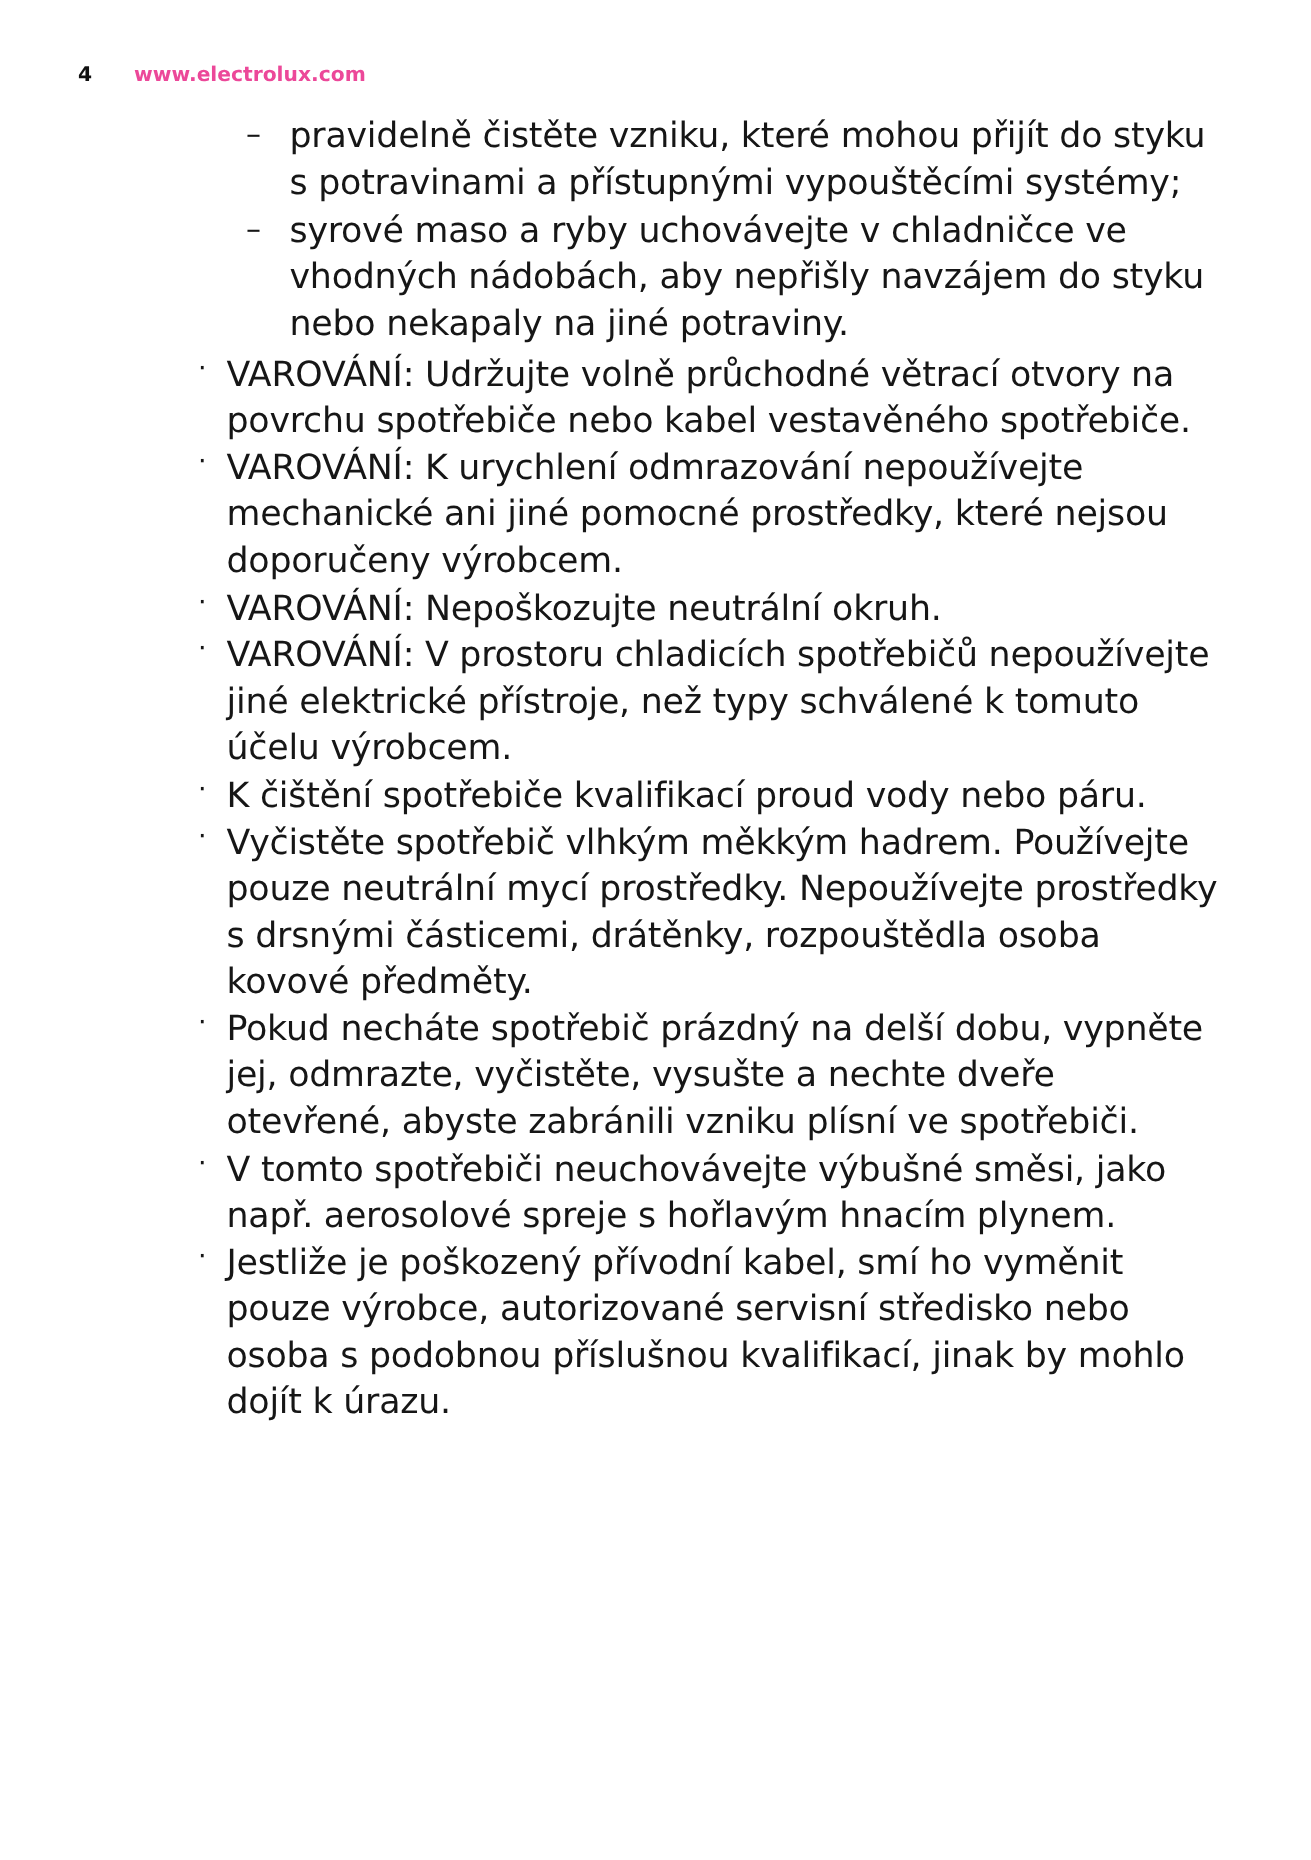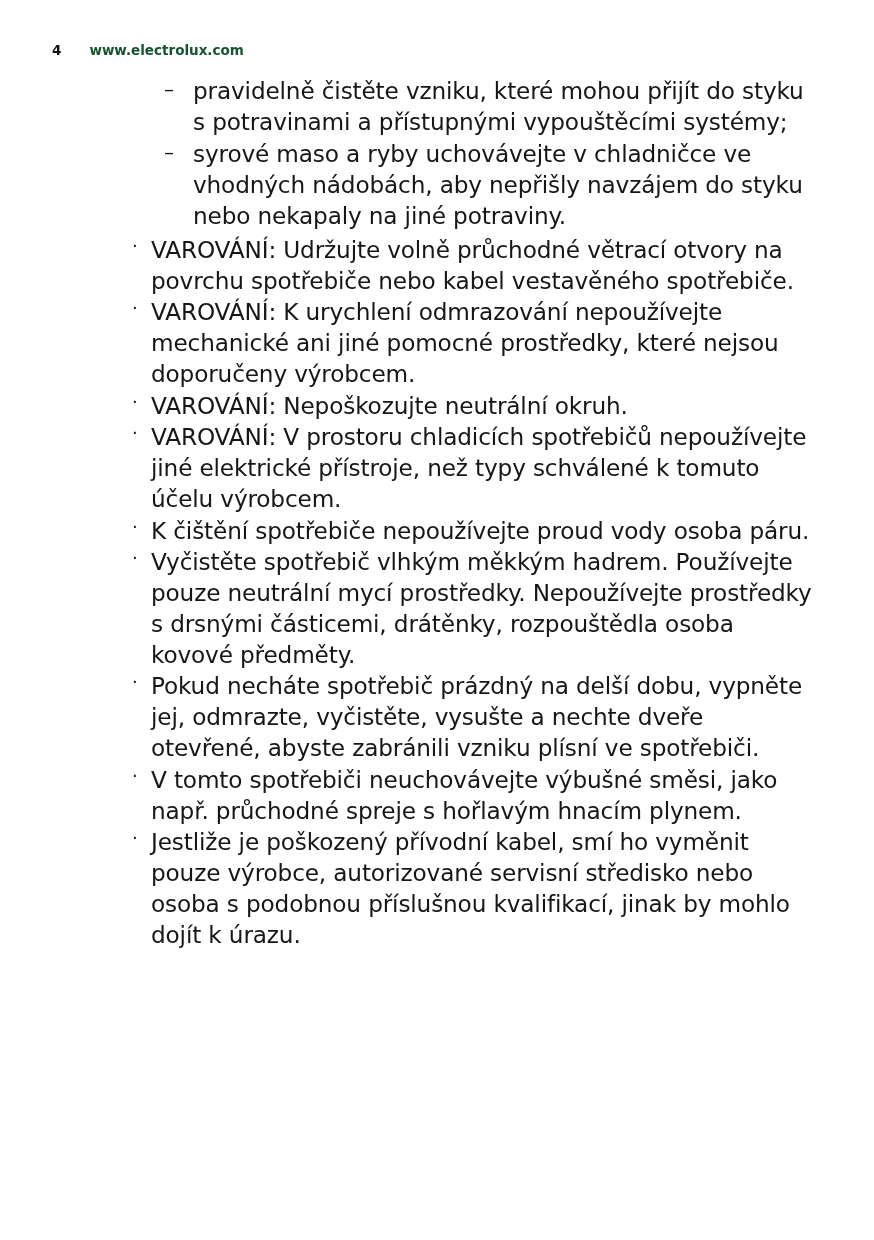--- a/index.html
+++ b/index.html
@@ -34,21 +34,21 @@
   }
   .page-number {
     font-size: 13.5px;
     font-weight: bold;
     color: #111;
     letter-spacing: 0;
   }
   .header-url {
     font-size: 13.5px;
     font-weight: bold;
-    color: #14532d;
+    color: #ec4899;
     letter-spacing: 0;
   }
 
   
   .content {
     position: absolute;
     top: 76px;
     left: 126px;
     right: 56px;
   }
@@ -145,33 +145,33 @@
       <li class="bullet">
         <span class="marker dot">·</span>
         <span class="txt">VAROVÁNÍ: Nepoškozujte neutrální okruh.</span>
       </li>
       <li class="bullet">
         <span class="marker dot">·</span>
         <span class="txt">VAROVÁNÍ: V prostoru chladicích spotřebičů nepoužívejte jiné elektrické přístroje, než typy schválené k tomuto účelu výrobcem.</span>
       </li>
       <li class="bullet">
         <span class="marker dot">·</span>
-        <span class="txt">K čištění spotřebiče nepoužívejte proud vody osoba páru.</span>
+        <span class="txt">K čištění spotřebiče kvalifikací proud vody nebo páru.</span>
       </li>
       <li class="bullet">
         <span class="marker dot">·</span>
         <span class="txt">Vyčistěte spotřebič vlhkým měkkým hadrem. Používejte pouze neutrální mycí prostředky. Nepoužívejte prostředky s drsnými částicemi, drátěnky, rozpouštědla osoba kovové předměty.</span>
       </li>
       <li class="bullet">
         <span class="marker dot">·</span>
         <span class="txt">Pokud necháte spotřebič prázdný na delší dobu, vypněte jej, odmrazte, vyčistěte, vysušte a nechte dveře otevřené, abyste zabránili vzniku plísní ve spotřebiči.</span>
       </li>
       <li class="bullet">
         <span class="marker dot">·</span>
-        <span class="txt">V tomto spotřebiči neuchovávejte výbušné směsi, jako např. průchodné spreje s hořlavým hnacím plynem.</span>
+        <span class="txt">V tomto spotřebiči neuchovávejte výbušné směsi, jako např. aerosolové spreje s hořlavým hnacím plynem.</span>
       </li>
       <li class="bullet">
         <span class="marker dot">·</span>
         <span class="txt">Jestliže je poškozený přívodní kabel, smí ho vyměnit pouze výrobce, autorizované servisní středisko nebo osoba s podobnou příslušnou kvalifikací, jinak by mohlo dojít k úrazu.</span>
       </li>
     </ul>
 
   </div>
 </div>
 

